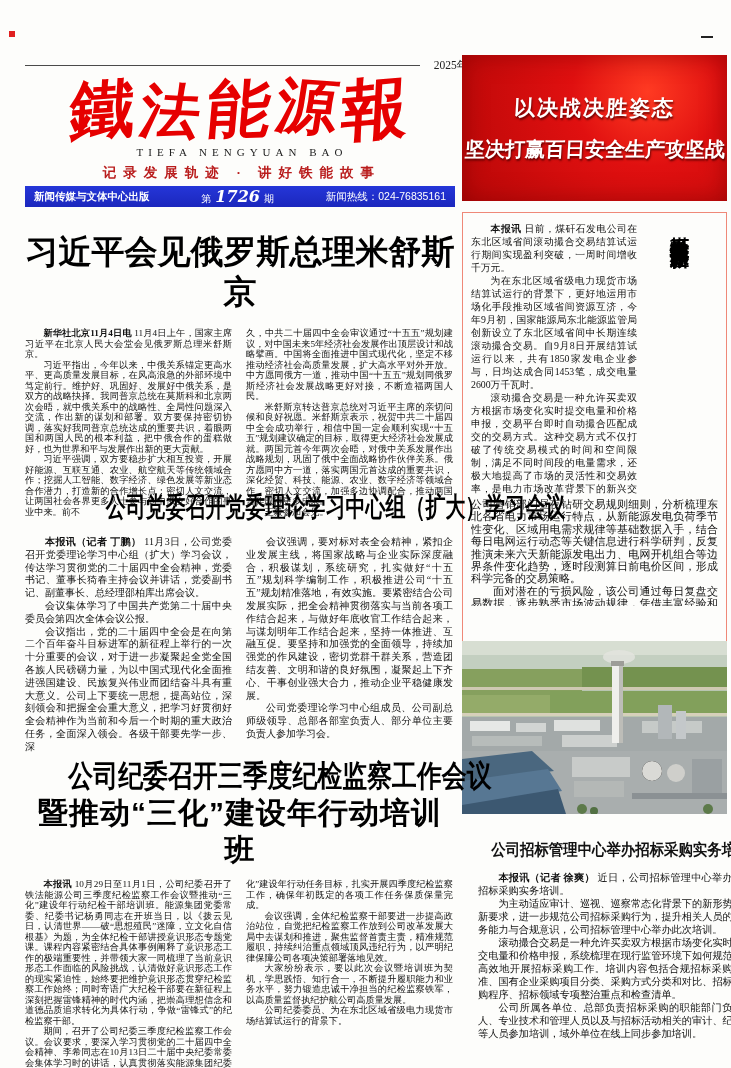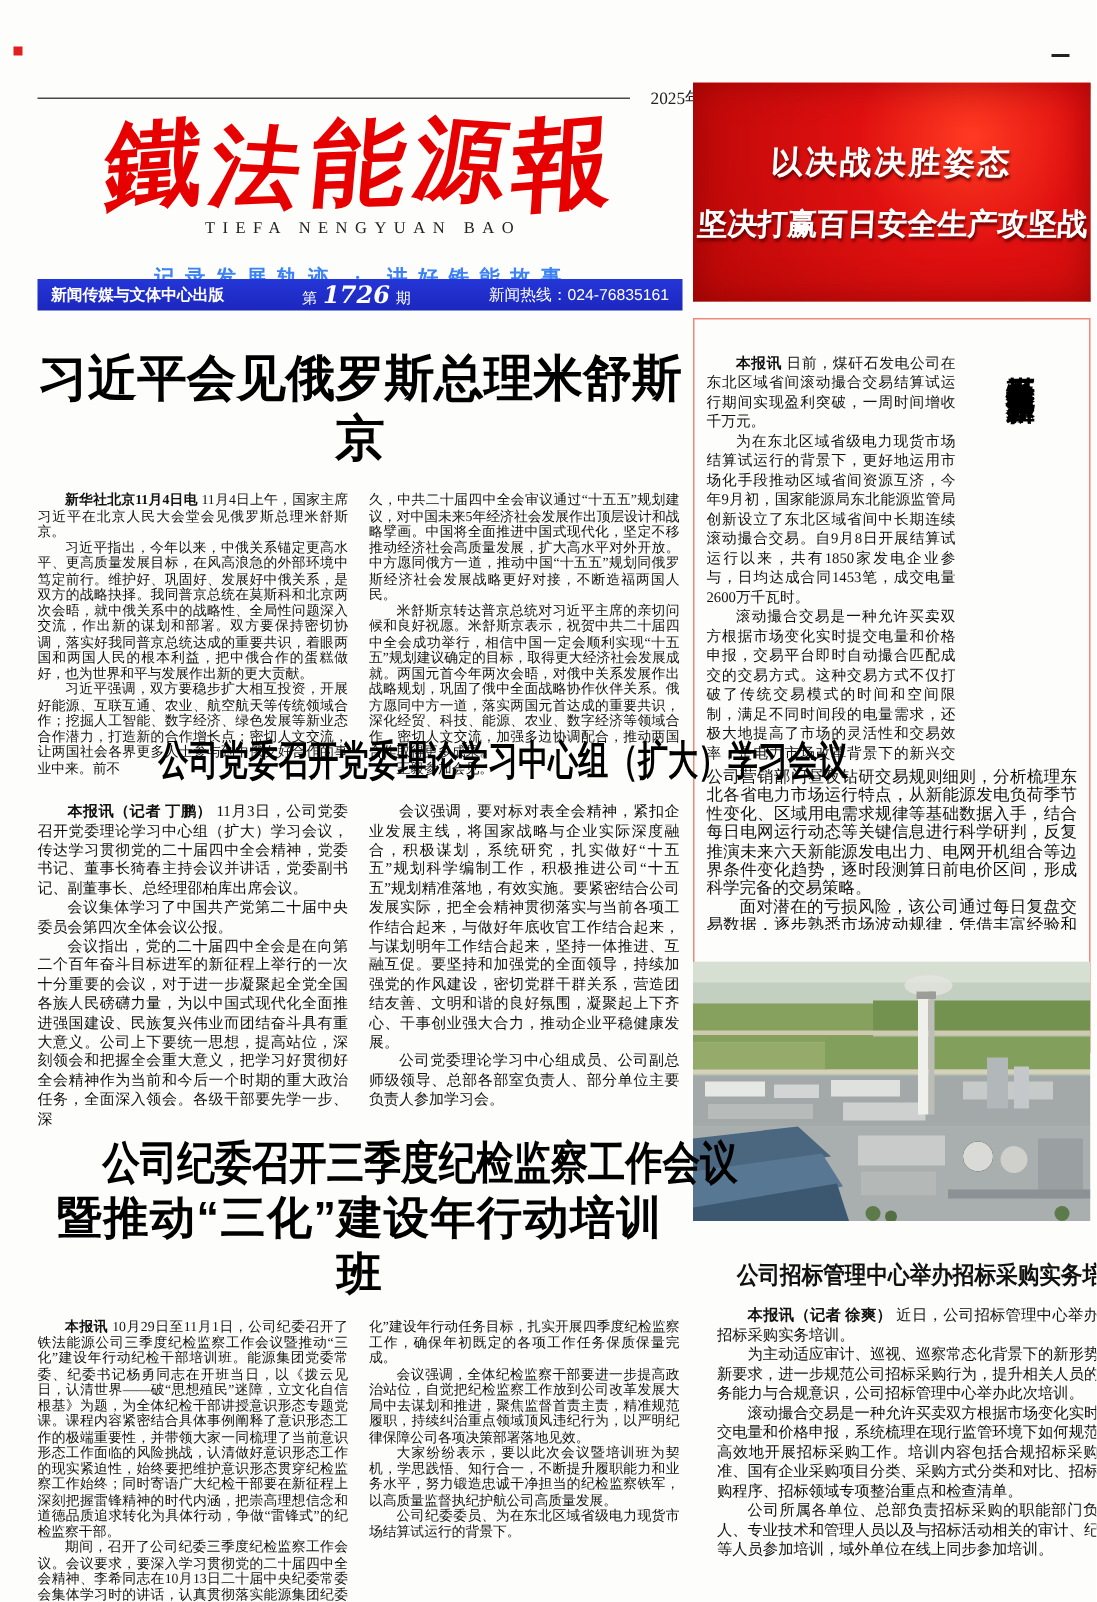--- a/index.html
+++ b/index.html
@@ -14,21 +14,21 @@
   .masthead{position:absolute;left:28px;top:74px;width:428px;text-align:center;}
   .cal{font-family:"DejaVu Serif","Liberation Serif",serif;font-weight:bold;color:#e60000;
        font-size:62px;line-height:70px;letter-spacing:6px;white-space:nowrap;}
   .cal span{display:inline-block;transform:skewX(-6deg);}
   .cal span:nth-child(1){transform:rotate(-4deg) skewX(-8deg) scale(1.05);}
   .cal span:nth-child(2){transform:rotate(3deg) skewX(-6deg) translateY(3px) scale(.96);}
   .cal span:nth-child(3){transform:rotate(-2deg) skewX(-7deg) scale(1.02);}
   .cal span:nth-child(4){transform:rotate(4deg) skewX(-5deg) translateY(-2px) scale(.98);}
   .cal span:nth-child(5){transform:rotate(-5deg) skewX(-8deg) scale(1.08);}
   .pinyin{margin-top:2px;font-size:11px;letter-spacing:5px;color:#222;}
-  .slogan{margin-top:18px;font-size:13.5px;font-weight:bold;letter-spacing:7px;color:#3b82f6;}
+  .slogan{margin-top:6px;font-size:13.5px;font-weight:bold;letter-spacing:7px;color:#b91c1c;}
   
   .infobar{position:absolute;left:25px;top:186px;width:430px;height:21px;
            background:linear-gradient(180deg,#2536d8,#1b27bd);color:#fff;
            display:flex;align-items:center;justify-content:space-between;padding:0 9px;box-sizing:border-box;
            font-family:"Liberation Sans",sans-serif;}
   .infobar .pub{font-size:10.5px;font-weight:bold;}
   .infobar .issue{font-size:10px;display:flex;align-items:baseline;gap:4px;}
   .infobar .issue b{font-size:16px;font-family:"DejaVu Serif",serif;font-style:italic;}
   .infobar .hot{font-size:10.5px;}
   
@@ -61,21 +61,21 @@
   #party .bcol{font-size:10px;line-height:12.8px;}
   
   #jiwei{position:absolute;left:25px;top:757px;width:430px;}
   #jiwei .hl{font-size:30px;line-height:37px;}
   #jiwei .l1 .cond{transform:scaleX(.83);transform-origin:50% 50%;}
   #jiwei .l2{letter-spacing:1px;}
   #jiwei .body-cols{margin-top:11px;height:212px;}
   #jiwei .bcol{font-size:9.2px;line-height:10.5px;}
   
   #coal{position:absolute;left:462px;top:212px;width:265px;height:490px;
-        border:1px solid #ef8878;box-sizing:border-box;padding:23px 8px;overflow:hidden;}
+        border:1px solid #ef8878;box-sizing:border-box;padding:9px 8px;overflow:hidden;}
   #coal .flexrow{display:flex;gap:5px;}
   #coal .narrow{width:166px;height:273px;overflow:hidden;font-size:9.8px;line-height:13px;}
   #coal .vert{flex:1;display:flex;justify-content:center;}
   #coal .vhl{writing-mode:vertical-rl;font-family:"DejaVu Serif",serif;font-weight:bold;
              font-size:19px;letter-spacing:1px;line-height:1.2;color:#000;height:273px;}
   #coal .wide{margin-top:3px;height:108px;overflow:hidden;font-size:11px;line-height:12.4px;}
   #coal .byline{position:absolute;right:20px;bottom:7px;font-size:9.8px;background:#ec4899;padding-left:6px;font-style:italic;}
   
   .photo{position:absolute;left:462px;top:641px;width:265px;height:173px;overflow:hidden;}
   

